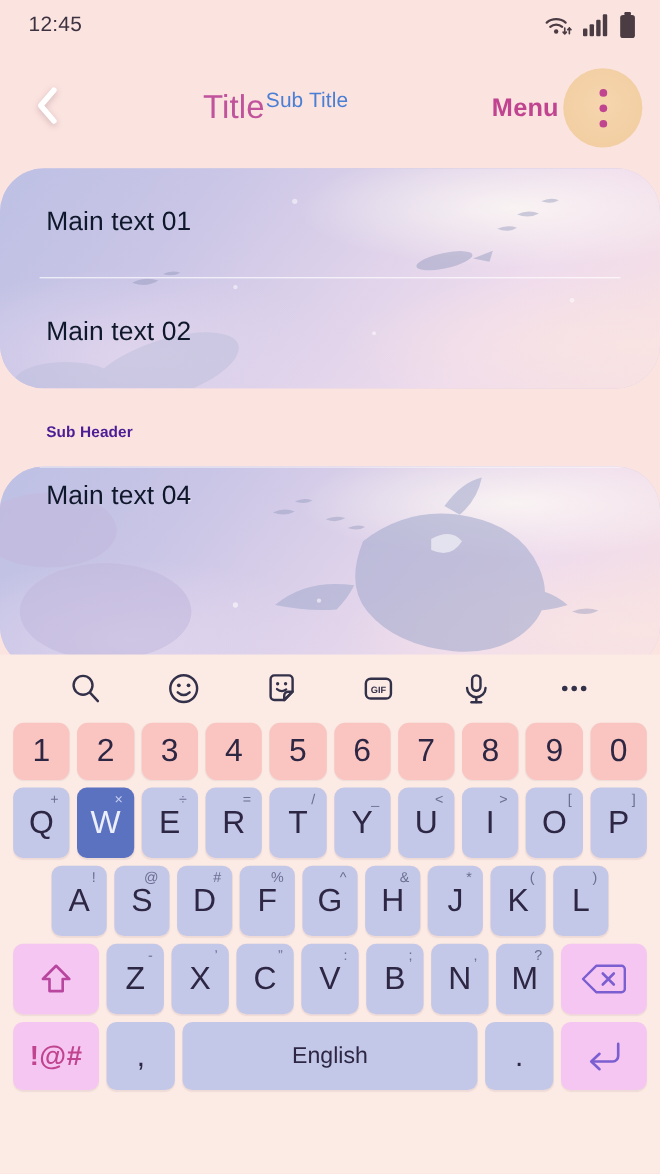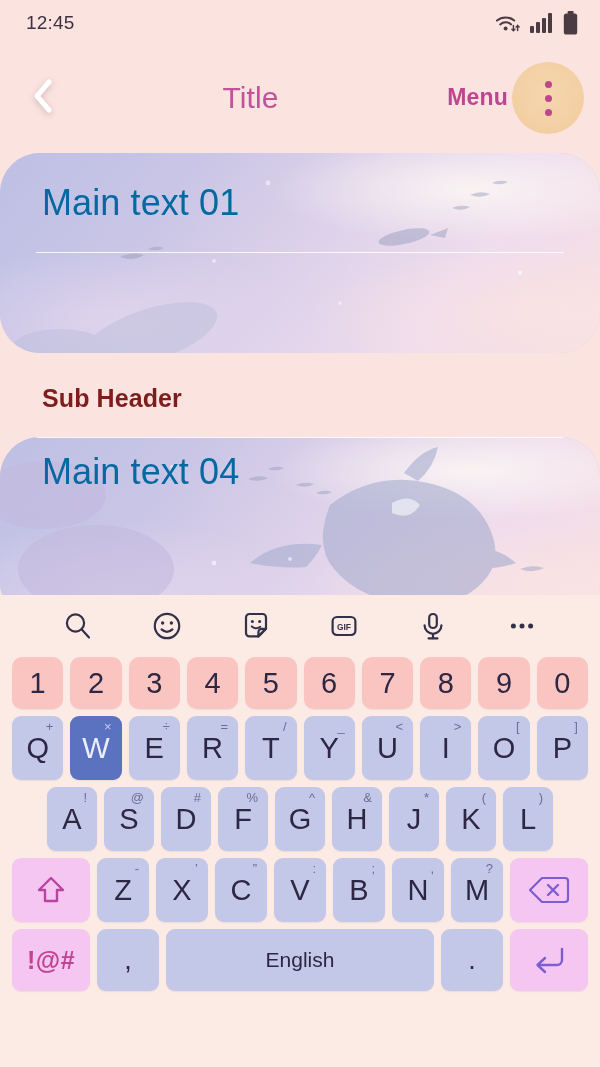--- a/index.html
+++ b/index.html
@@ -57,29 +57,29 @@
     background:
       radial-gradient(ellipse 55% 45% at 78% 18%, rgba(255,252,245,.75) 0%, rgba(255,250,242,0) 60%),
       radial-gradient(ellipse 50% 60% at 20% 85%, rgba(226,214,238,.85) 0%, rgba(226,214,238,0) 65%),
       radial-gradient(ellipse 70% 55% at 95% 80%, rgba(250,228,226,.8) 0%, rgba(250,228,226,0) 62%),
       linear-gradient(128deg, #bdc0e4 0%, #c9c5e6 26%, #ded2ea 52%, #efdced 74%, #f6e0e3 100%);
   }
   .card .bg svg { position:absolute; inset:0; width:100%; height:100%; }
   .card-inner { position:relative; z-index:2; }
 
   .row { position:relative; display:flex; flex-direction:column; justify-content:center; }
-  .row .main-text { font-size:36px; color:#0369a1; line-height:1.2; letter-spacing:.1px; }
+  .row .main-text { font-size:24px; color:#0f172a; line-height:1.2; letter-spacing:.1px; }
   .row .sec-text { font-size:21px; color:#6f6a80; line-height:1.25; margin-top:5px; letter-spacing:.1px; }
   .divider { height:1px; background:rgba(255,255,255,.85); margin:0 36px; }
 
   .card-a { margin:3px 0 0 0; height:200px; }
   .card-a .row { height:99px; padding:0 42px; }
 
   .sub-header {
-    font-size:25px; font-weight:bold; color:#7f1d1d; padding:31px 0 0 42px; letter-spacing:.1px;
+    font-size:14px; font-weight:bold; color:#4c1d95; padding:31px 0 0 42px; letter-spacing:.1px;
   }
 
   .card-b { margin:24px 0 0 0; height:185px; }
   .card-b .row-1 { height:115px; padding:0 42px; }
   .card-b .row-2 { height:69px; padding:0 42px; justify-content:flex-start; padding-top:12px; }
 
   
   .keyboard {
     position:absolute; left:0; right:0; bottom:0; height:472px;
     background:#fceae4; padding:0 6px 9px;
@@ -159,20 +159,21 @@
   <div class="appbar">
     <div class="back-btn">
       <span>
         <svg width="24" height="36" viewBox="0 0 24 36">
           <path d="M18 4 L6 18 L18 32" fill="none" stroke="#ffffff" stroke-width="5" stroke-linecap="round" stroke-linejoin="round"></path>
         </svg>
       </span>
     </div>
     <div class="titles">
       <div class="title">Title</div>
+      <div class="subtitle">Sub Title</div>
     </div>
     <div class="menu-label">Menu</div>
     <div class="more-btn">
       <i></i>
       <i></i>
       <i></i>
     </div>
   </div>
 
   <div class="content">
@@ -201,20 +202,23 @@
             <circle cx="340" cy="150" r="1.8"></circle>
             <circle cx="520" cy="120" r="2.2"></circle>
           </g>
         </svg>
       </div>
       <div class="card-inner">
         <div class="row">
           <div class="main-text">Main text 01</div>
         </div>
         <div class="divider"></div>
+        <div class="row">
+          <div class="main-text">Main text 02</div>
+        </div>
       </div>
     </div>
 
     <div class="sub-header">Sub Header</div>
 
     <div class="card card-b">
       <div class="bg">
         <svg viewBox="0 0 600 185" preserveAspectRatio="none">
           <g fill="#a9aed0" opacity=".62">
             <path d="M330 68 q44 -34 98 -22 q46 10 62 46 q14 32 -8 54 q-26 26 -70 22 q-52 -5 -78 -36 q-20 -24 -4 -64 z"></path>

